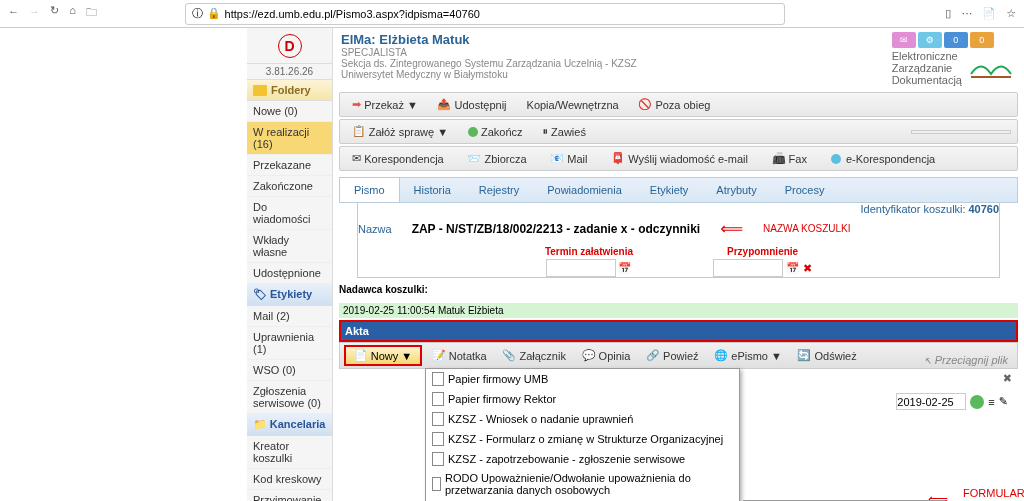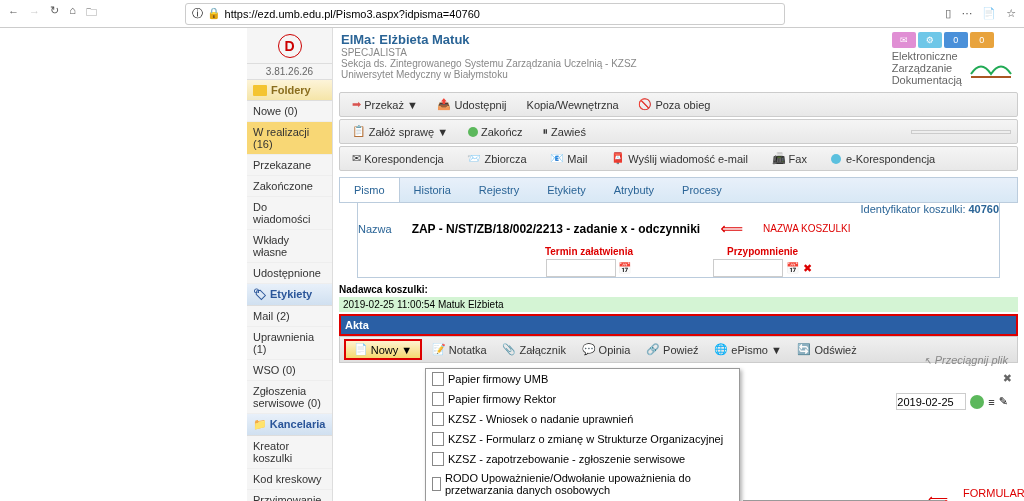--- a/index.html
+++ b/index.html
@@ -44,21 +44,21 @@
 .id-row{text-align:right;color:#2a6496;font-size:10px}
 .nazwa-row{display:flex;align-items:center;gap:20px;padding:4px 0}
 .nazwa-lbl{color:#2a6496}
 .nazwa-val{font-weight:bold;font-size:12px}
 .red-arrow-big{color:#d00;font-size:16px}
 .red-text{color:#d00;font-size:10px}
 .date-row{display:flex;justify-content:center;gap:80px;margin-top:4px}
 .date-col{text-align:center}
 .date-lbl{color:#d00;font-weight:bold;font-size:10px}
 .date-input{width:70px;height:18px;border:1px solid #ccc;margin-top:2px}
-.nadawca{margin:6px 6px 2px;font-weight:bold;font-size:10px}
+.nadawca{margin:6px 6px 8px;font-weight:bold;font-size:10px}
 .nadawca-val{margin:0 6px;background:#d4f4d4;padding:2px 4px;font-size:10px}
 .akta-hdr{margin:2px 6px 0;background:#2a5fa5;color:#fff;padding:3px 4px;font-weight:bold;border:2px solid #d00}
 .akta-tb{margin:0 6px;background:linear-gradient(#f0f0f0,#e0e0e0);border:1px solid #ccc;padding:2px 4px;display:flex;align-items:center;gap:4px}
 .nowy-btn{background:linear-gradient(#fef3d0,#f5d970);border:2px solid #d00;padding:2px 8px;cursor:pointer;display:flex;align-items:center;gap:3px}
 .dropdown{position:absolute;left:92px;top:340px;width:315px;background:#fff;border:1px solid #999;box-shadow:2px 2px 4px rgba(0,0,0,0.3);z-index:100}
 .dd-item{padding:3px 6px;display:flex;align-items:center;gap:4px;cursor:pointer}
 .doc-ico{width:12px;height:14px;border:1px solid #888;background:#fff;position:relative}
 .tooltip{position:absolute;left:410px;top:472px;background:#ffffe1;border:1px solid #999;padding:2px 6px;font-size:10px;z-index:101}
 .red-note{position:absolute;left:630px;top:459px;color:#d00;font-size:9px}
 .date-cell{position:absolute;right:16px;top:365px;display:flex;align-items:center;gap:4px}
@@ -179,20 +179,21 @@
       <span class="tb-btn">
             <span class="blue-dot"></span> 
             <span>e-Korespondencja</span>
           </span>
     </div>
 
     <div class="tabs">
       <div class="tab active">Pismo</div>
       <div class="tab">Historia</div>
       <div class="tab">Rejestry</div>
+      <div class="tab">Powiadomienia</div>
       <div class="tab">Etykiety</div>
       <div class="tab">Atrybuty</div>
       <div class="tab">Procesy</div>
     </div>
     <div class="content-box">
       <div class="id-row"><span>Identyfikator koszulki:</span> <b>40760</b></div>
       <div class="nazwa-row">
         <span class="nazwa-lbl">Nazwa</span>
         <span class="nazwa-val">ZAP - N/ST/ZB/18/002/2213 - zadanie x - odczynniki</span>
         <span class="red-arrow-big">⟸</span>

